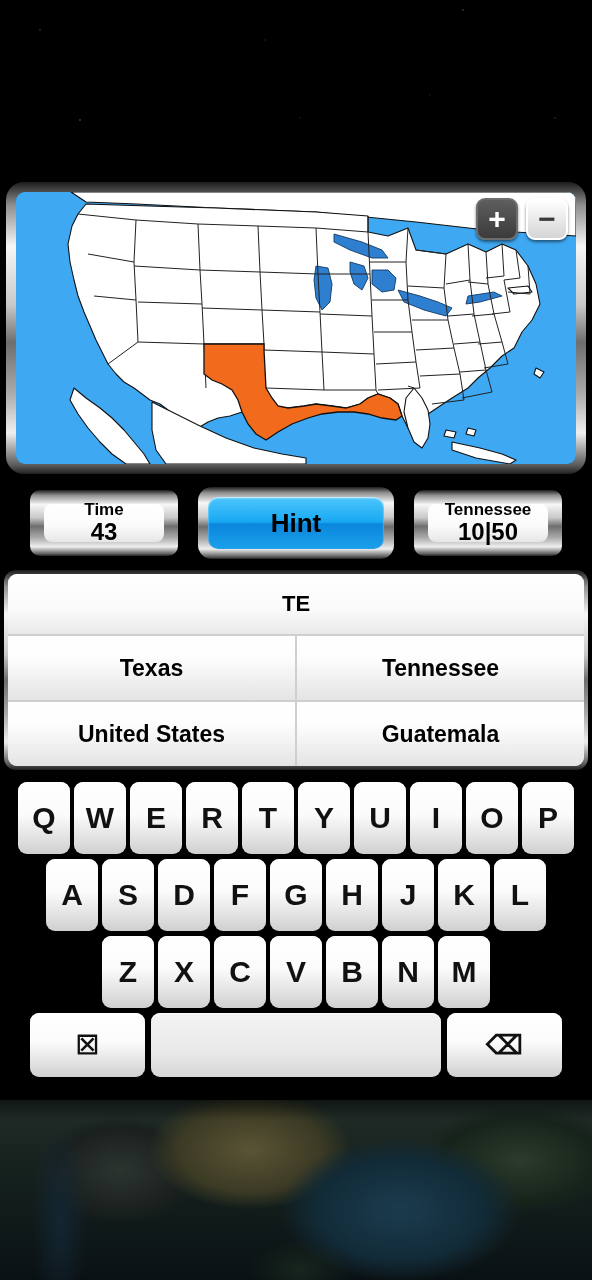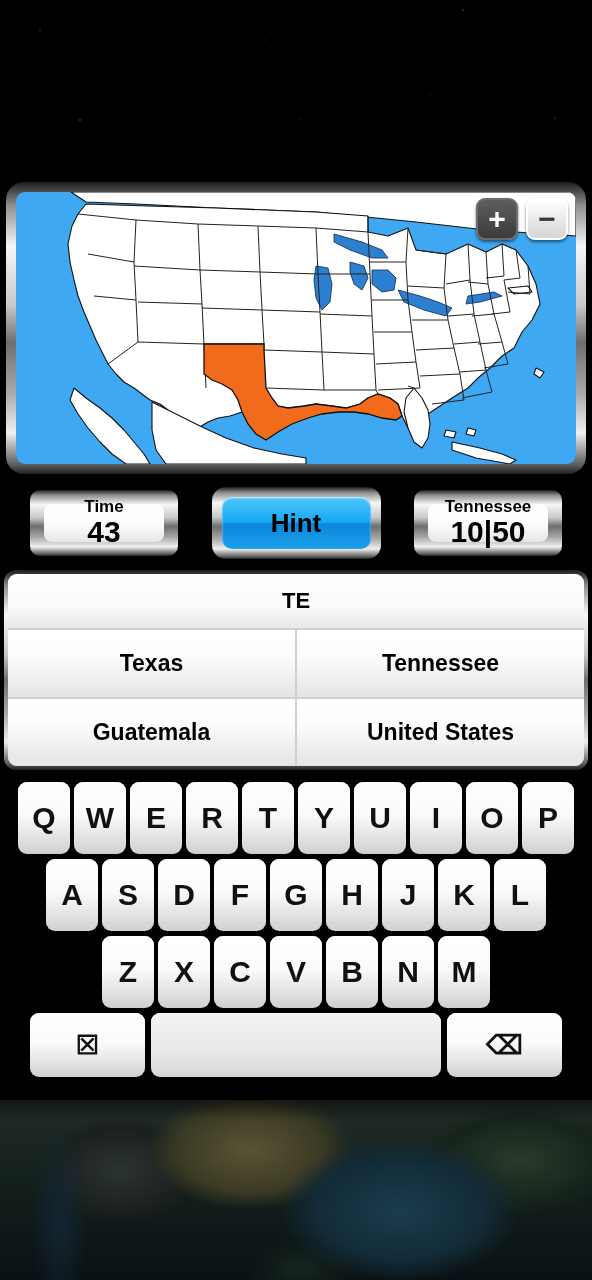--- a/index.html
+++ b/index.html
@@ -99,24 +99,24 @@
     width:148px; height:66px; border-radius:10px; padding:14px;
     box-shadow:0 2px 5px rgba(0,0,0,.8);
   }
   .stat-face {
     width:100%; height:100%; border-radius:8px;
     background:linear-gradient(180deg,#ffffff 0%, #fbfbfb 55%, #e6e6e6 100%);
     display:flex; flex-direction:column; align-items:center; justify-content:center;
     color:#000;
   }
   .stat-label { font-size:17px; font-weight:bold; line-height:1.05; }
-  .stat-value { font-size:30px; font-weight:bold; line-height:1.1; }
+  .stat-value { font-size:24px; font-weight:bold; line-height:1.1; }
 
   .hint-btn {
-    width:169px; height:72px; border-radius:14px; padding:10px;
+    width:196px; height:72px; border-radius:14px; padding:10px;
     box-shadow:0 2px 6px rgba(0,0,0,.85);
   }
   .hint-face {
     width:100%; height:100%; border-radius:10px;
     background:linear-gradient(180deg,#4ec6fb 0%, #18a8f3 48%, #0b86dd 52%, #1aa0ea 100%);
     display:flex; align-items:center; justify-content:center;
     color:#000; font-size:26px; font-weight:bold;
     box-shadow:inset 0 1px 2px rgba(255,255,255,.85);
   }
 
@@ -124,21 +124,21 @@
   .answers {
     position:absolute; left:4px; top:570px; width:584px; height:200px;
     border-radius:12px; padding:4px;
     box-shadow:0 2px 8px rgba(0,0,0,.85);
   }
   .answers-inner {
     width:100%; height:100%; border-radius:9px; overflow:hidden;
     display:flex; flex-direction:column; background:#cfcfcf; gap:2px;
   }
   .typed {
-    height:54px; flex:none;
+    height:60px; flex:none;
     background:linear-gradient(180deg,#ffffff 0%, #fafafa 60%, #e9e9e9 100%);
     display:flex; align-items:center; justify-content:center;
     font-size:22px; font-weight:bold; color:#000;
   }
   .opt-row { flex:1; display:flex; gap:2px; }
   .opt {
     flex:1;
     background:linear-gradient(180deg,#ffffff 0%, #fdfdfd 35%, #e4e4e4 100%);
     display:flex; align-items:center; justify-content:center;
     font-size:23px; font-weight:bold; color:#000;
@@ -305,22 +305,22 @@
   <div class="answers chrome">
     <div class="answers-inner">
       <div class="typed">TE</div>
 
       <div class="opt-row">
         <div class="opt">Texas</div>
         <div class="opt">Tennessee</div>
       </div>
 
       <div class="opt-row">
+        <div class="opt">United States</div>
         <div class="opt">Guatemala</div>
-        <div class="opt">United States</div>
       </div>
     </div>
   </div>
 
   <div class="keyboard">
 
     <div class="krow r1">
       <div class="key">Q</div>
       <div class="key">W</div>
       <div class="key">E</div>

